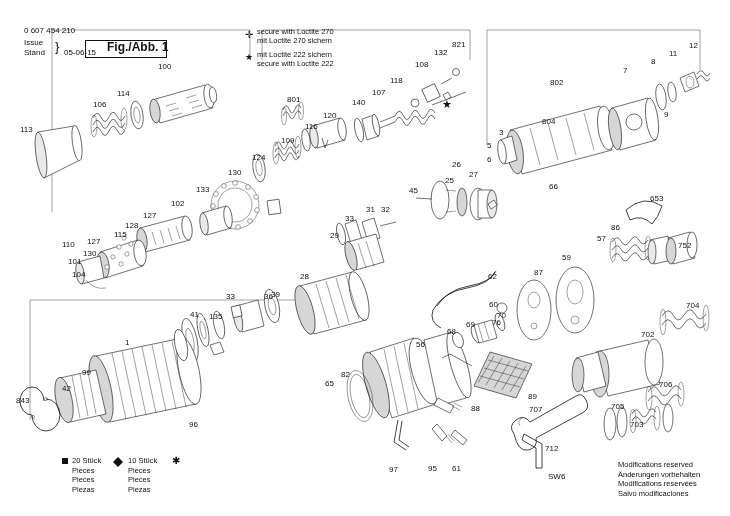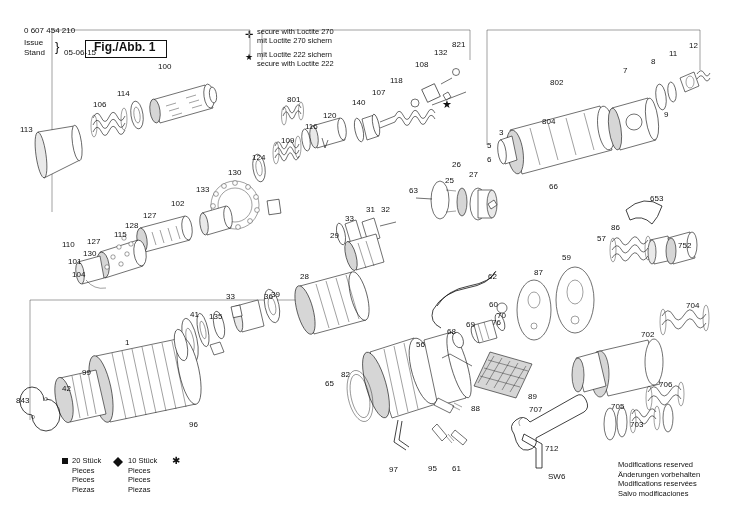--- a/index.html
+++ b/index.html
@@ -370,21 +370,21 @@
       <path class="ln2" d="M524 434 l18 10 l0 24 l-6 0 l0 -20 l-14 -8 Z" fill="#fff"></path>
     </g>
   </svg>
 
   <div class="hdr" style="left:24px;top:26px;">0 607 454 210</div>
   <div class="hdr" style="left:24px;top:38px;">Issue</div>
   <div class="hdr" style="left:24px;top:48px;">Stand</div>
   <div class="hdr" style="left:55px;top:42px;font-size:13px;">}</div>
   <div class="hdr" style="left:64px;top:48px;">05-06-15</div>
   <div class="fr" style="left:85px;top:40px;width:80px;height:16px;"></div>
-  <div class="hdr big" style="left:94px;top:42px;">Fig./Abb. 1</div>
+  <div class="hdr big" style="left:107px;top:42px;">Fig./Abb. 1</div>
 
   <div class="note" style="left:257px;top:27px;">secure with Loctite 270</div>
   <div class="note" style="left:257px;top:36px;">mit Loctite 270 sichern</div>
   <div class="note" style="left:257px;top:50px;">mit Loctite 222 sichern</div>
   <div class="note" style="left:257px;top:59px;">secure with Loctite 222</div>
 
   <svg class="layer" viewBox="0 0 730 516" xmlns="http://www.w3.org/2000/svg">
     <rect x="62" y="458" width="6" height="6" fill="#111"></rect>
     <path d="M118 457 l5 5 l-5 5 l-5 -5 Z" fill="#111"></path>
     <text x="172" y="464" font-size="10" fill="#111">✱</text>
@@ -441,21 +441,21 @@
       <div class="lbl" style="left: 487px; top: 155px;">6</div>
       <div class="lbl" style="left: 549px; top: 182px;">66</div>
       <div class="lbl" style="left: 623px; top: 66px;">7</div>
       <div class="lbl" style="left: 651px; top: 57px;">8</div>
       <div class="lbl" style="left: 669px; top: 49px;">11</div>
       <div class="lbl" style="left: 689px; top: 41px;">12</div>
       <div class="lbl" style="left: 664px; top: 110px;">9</div>
       <div class="lbl" style="left: 452px; top: 160px;">26</div>
       <div class="lbl" style="left: 445px; top: 176px;">25</div>
       <div class="lbl" style="left: 469px; top: 170px;">27</div>
-      <div class="lbl" style="left: 409px; top: 186px;">63</div>
+      <div class="lbl" style="left: 409px; top: 186px;">45</div>
       <div class="lbl" style="left: 300px; top: 272px;">28</div>
       <div class="lbl" style="left: 330px; top: 231px;">29</div>
       <div class="lbl" style="left: 345px; top: 214px;">33</div>
       <div class="lbl" style="left: 366px; top: 205px;">31</div>
       <div class="lbl" style="left: 381px; top: 205px;">32</div>
       <div class="lbl" style="left: 264px; top: 292px;">36</div>
       <div class="lbl" style="left: 240px; top: 290px; padding-left: 31px;">39</div>
       <div class="lbl" style="left: 226px; top: 292px;">33</div>
       <div class="lbl" style="left: 209px; top: 312px;">135</div>
       <div class="lbl" style="left: 190px; top: 310px;">41</div>

